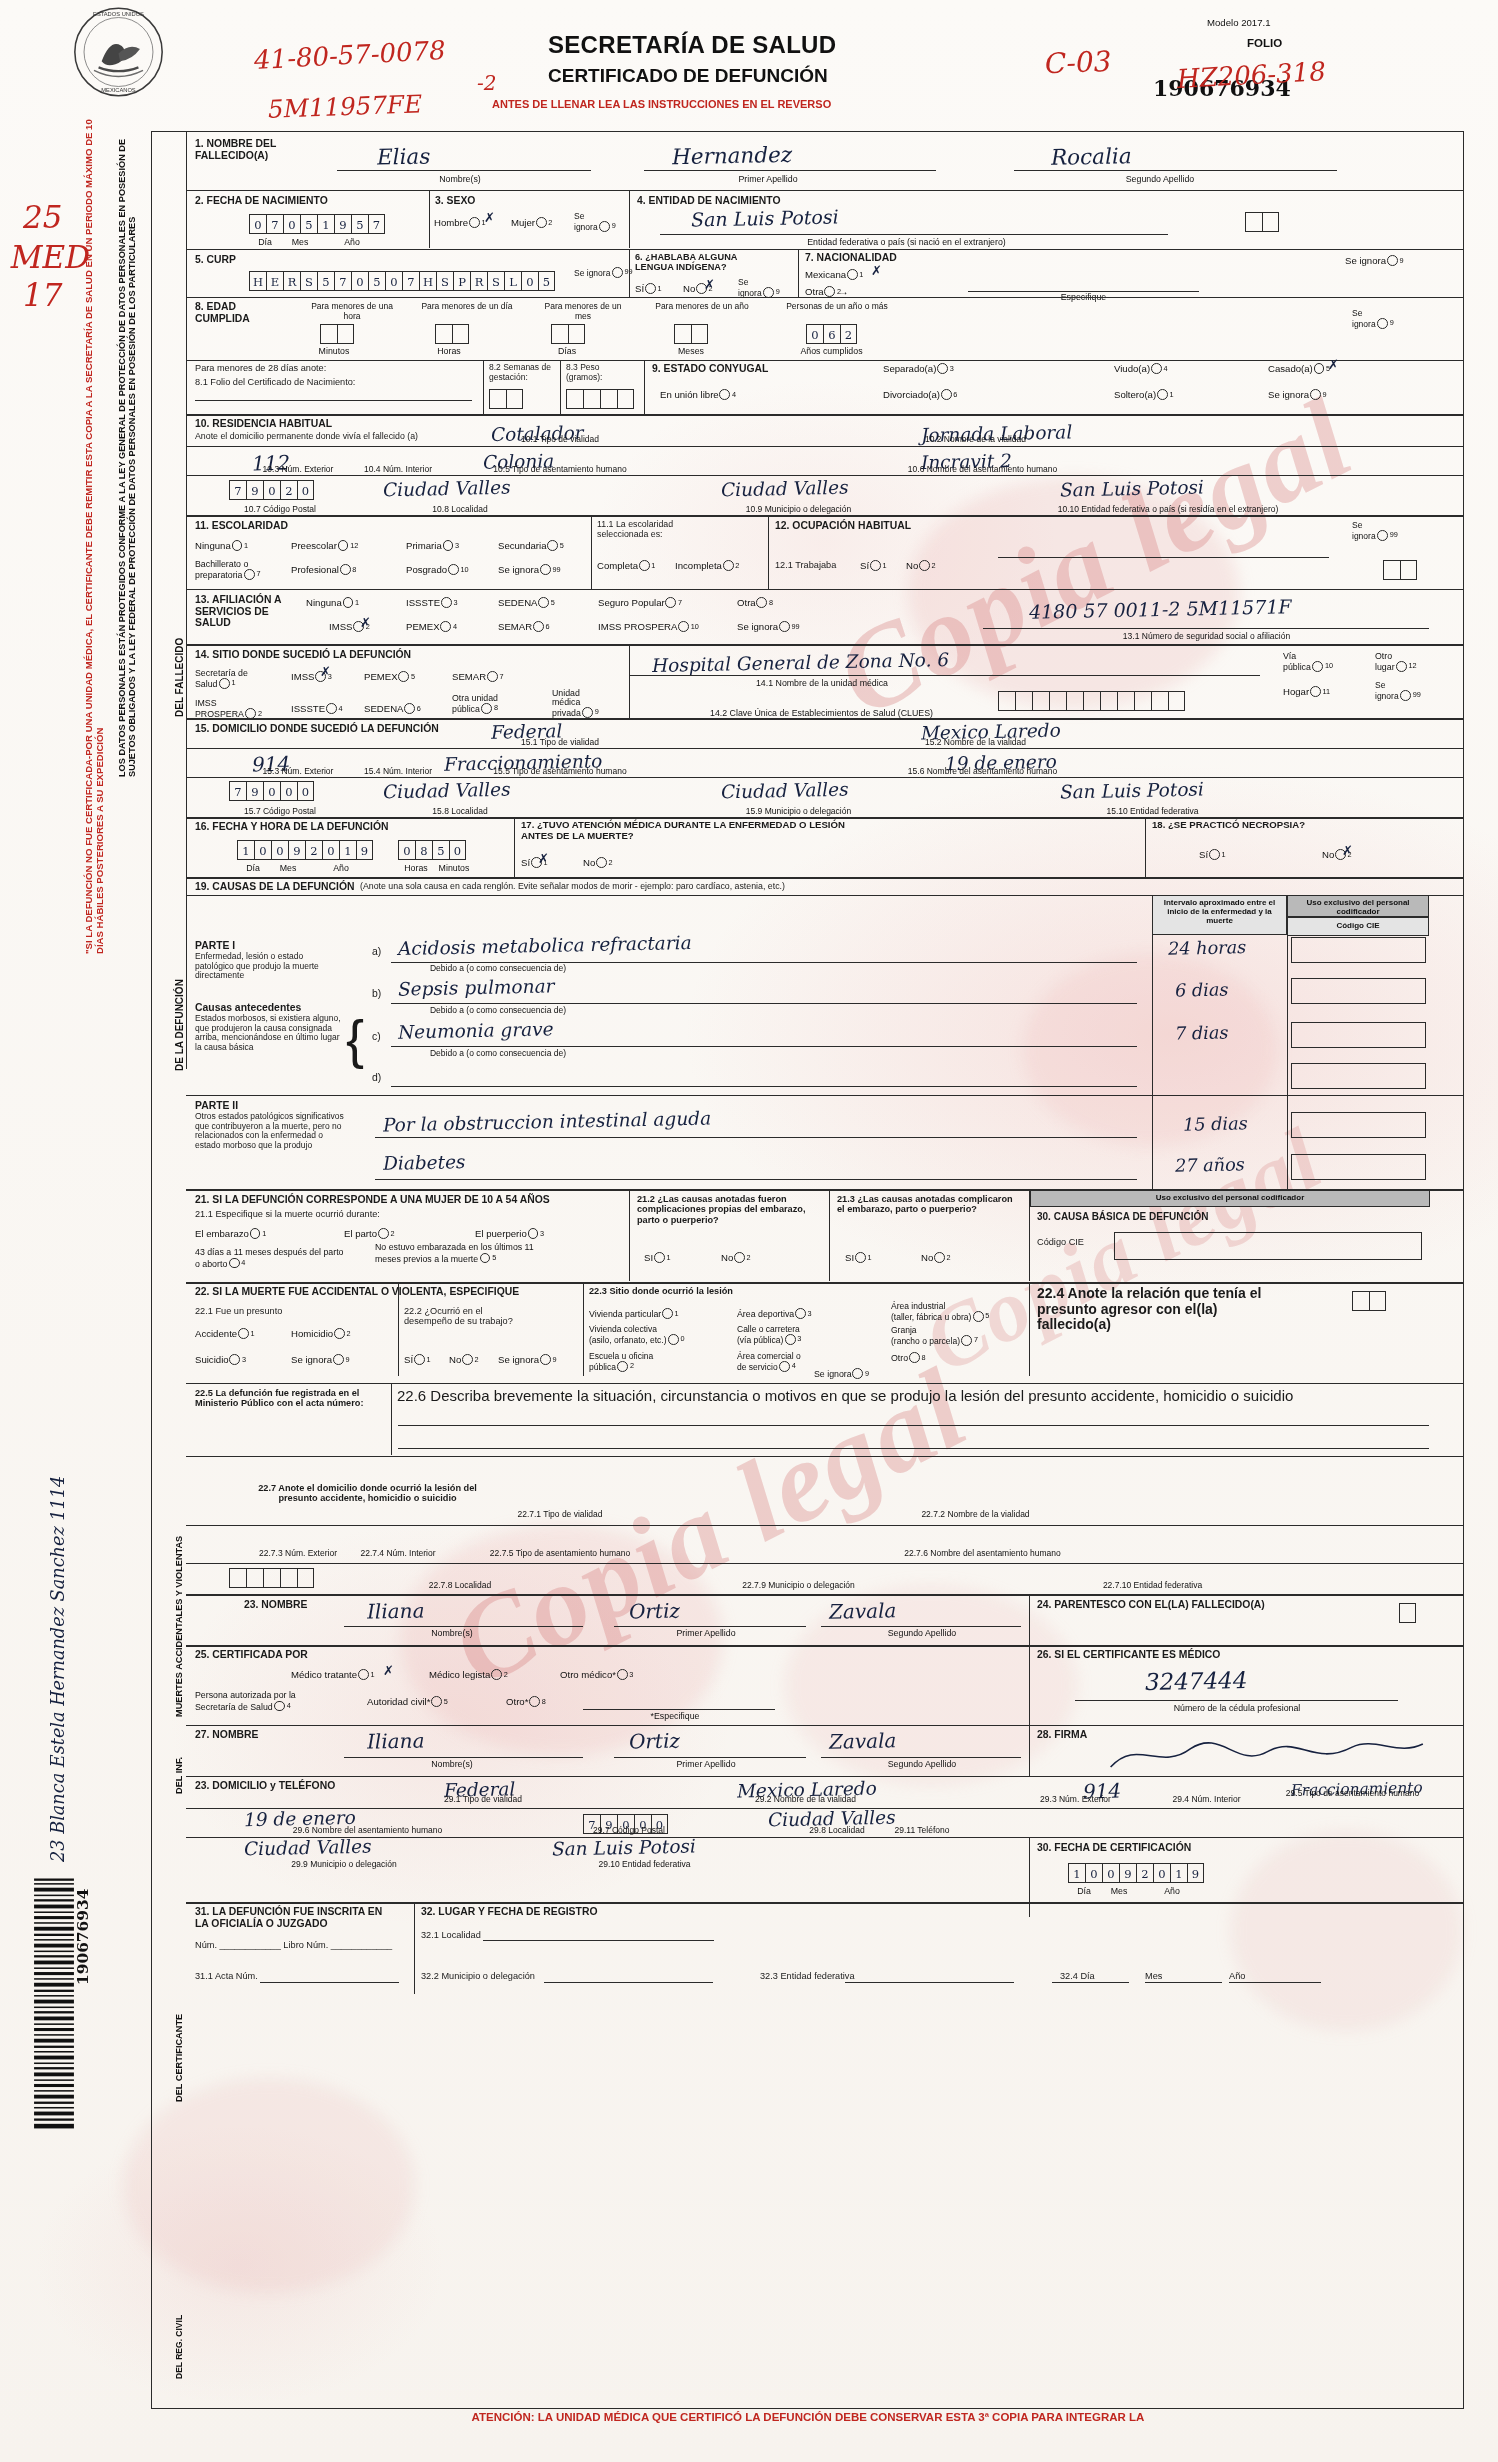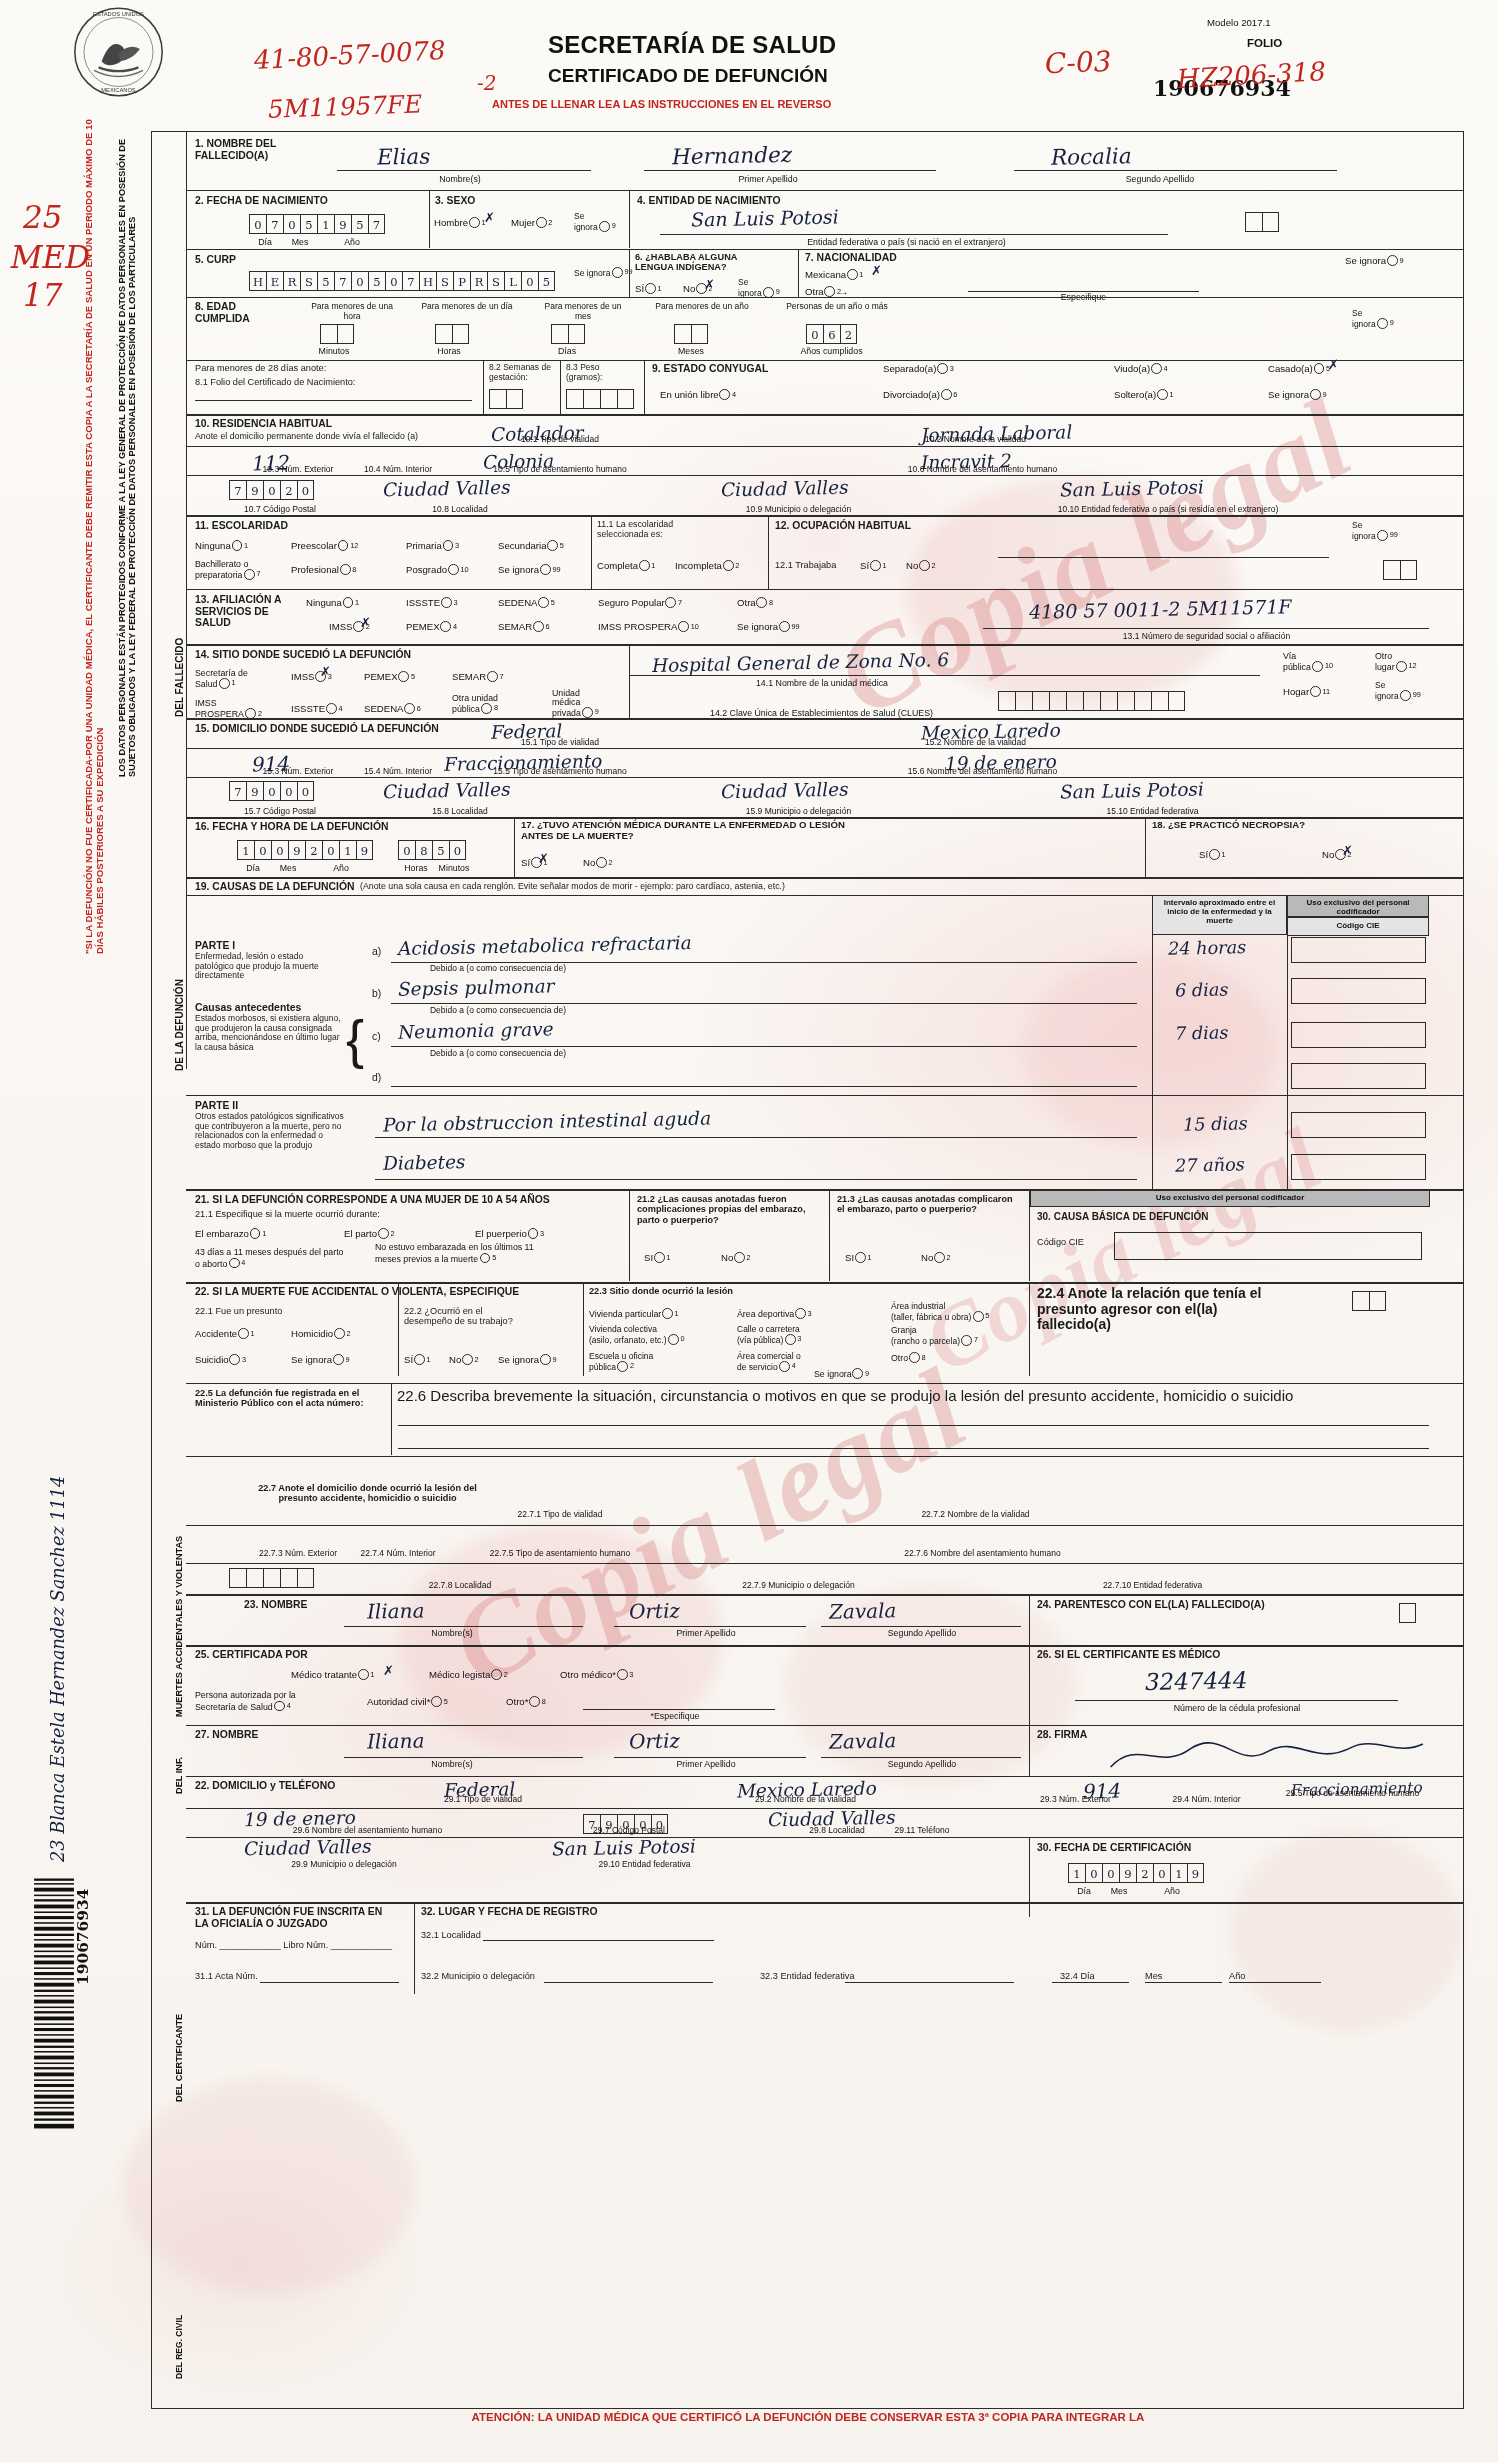--- a/index.html
+++ b/index.html
@@ -740,21 +740,21 @@
   <div class="cap" style="left:223px;top:1627px;width:154px;">Nombre(s)</div>
   <div class="cap" style="left:477px;top:1627px;width:154px;">Primer Apellido</div>
   <div class="cap" style="left:693px;top:1627px;width:154px;">Segundo Apellido</div>
   <div class="vline" style="left:877px;top:1593px;height:51px;"></div>
   <div class="lbl" style="left:885px;top:1597px;">28. FIRMA</div>
   <svg style="position:absolute;left:954px;top:1601px;" width="323" height="42" viewBox="0 0 420 54">
     <path d="M6 44 C40 6 70 50 110 20 C150 -6 170 46 210 24 C250 2 270 44 320 18 C350 4 380 30 412 14" stroke="#16213f" stroke-width="2" fill="none"></path>
   </svg>
 
   <div class="hline" style="left:34px;top:1644px;width:1277px;"></div>
-  <div class="lbl" style="left:43px;top:1648px;">22. DOMICILIO y TELÉFONO</div>
+  <div class="lbl" style="left:43px;top:1648px;">23. DOMICILIO y TELÉFONO</div>
   <div class="hw" style="left:292px;top:1647px;font-size:18.5px;">Federal</div>
   <div class="hw" style="left:585px;top:1647px;font-size:18.5px;">Mexico Laredo</div>
   <div class="hw" style="left:931px;top:1647px;font-size:20px;">914</div>
   <div class="hw" style="left:1139px;top:1648px;font-size:15.4px;">Fraccionamiento</div>
   <div class="hline" style="left:34px;top:1676px;width:1277px;"></div>
   <div class="cap" style="left:254px;top:1662px;width:154px;font-size:8.5px;">29.1 Tipo de vialidad</div>
   <div class="cap" style="left:569px;top:1662px;width:169px;font-size:8.5px;">29.2 Nombre de la vialidad</div>
   <div class="cap" style="left:862px;top:1662px;width:123px;font-size:8.5px;">29.3 Núm. Exterior</div>
   <div class="cap" style="left:993px;top:1662px;width:123px;font-size:8.5px;">29.4 Núm. Interior</div>
   <div class="cap" style="left:1131px;top:1657px;width:139px;font-size:8.5px;line-height:1.05;">29.5 Tipo de asentamiento humano</div>

